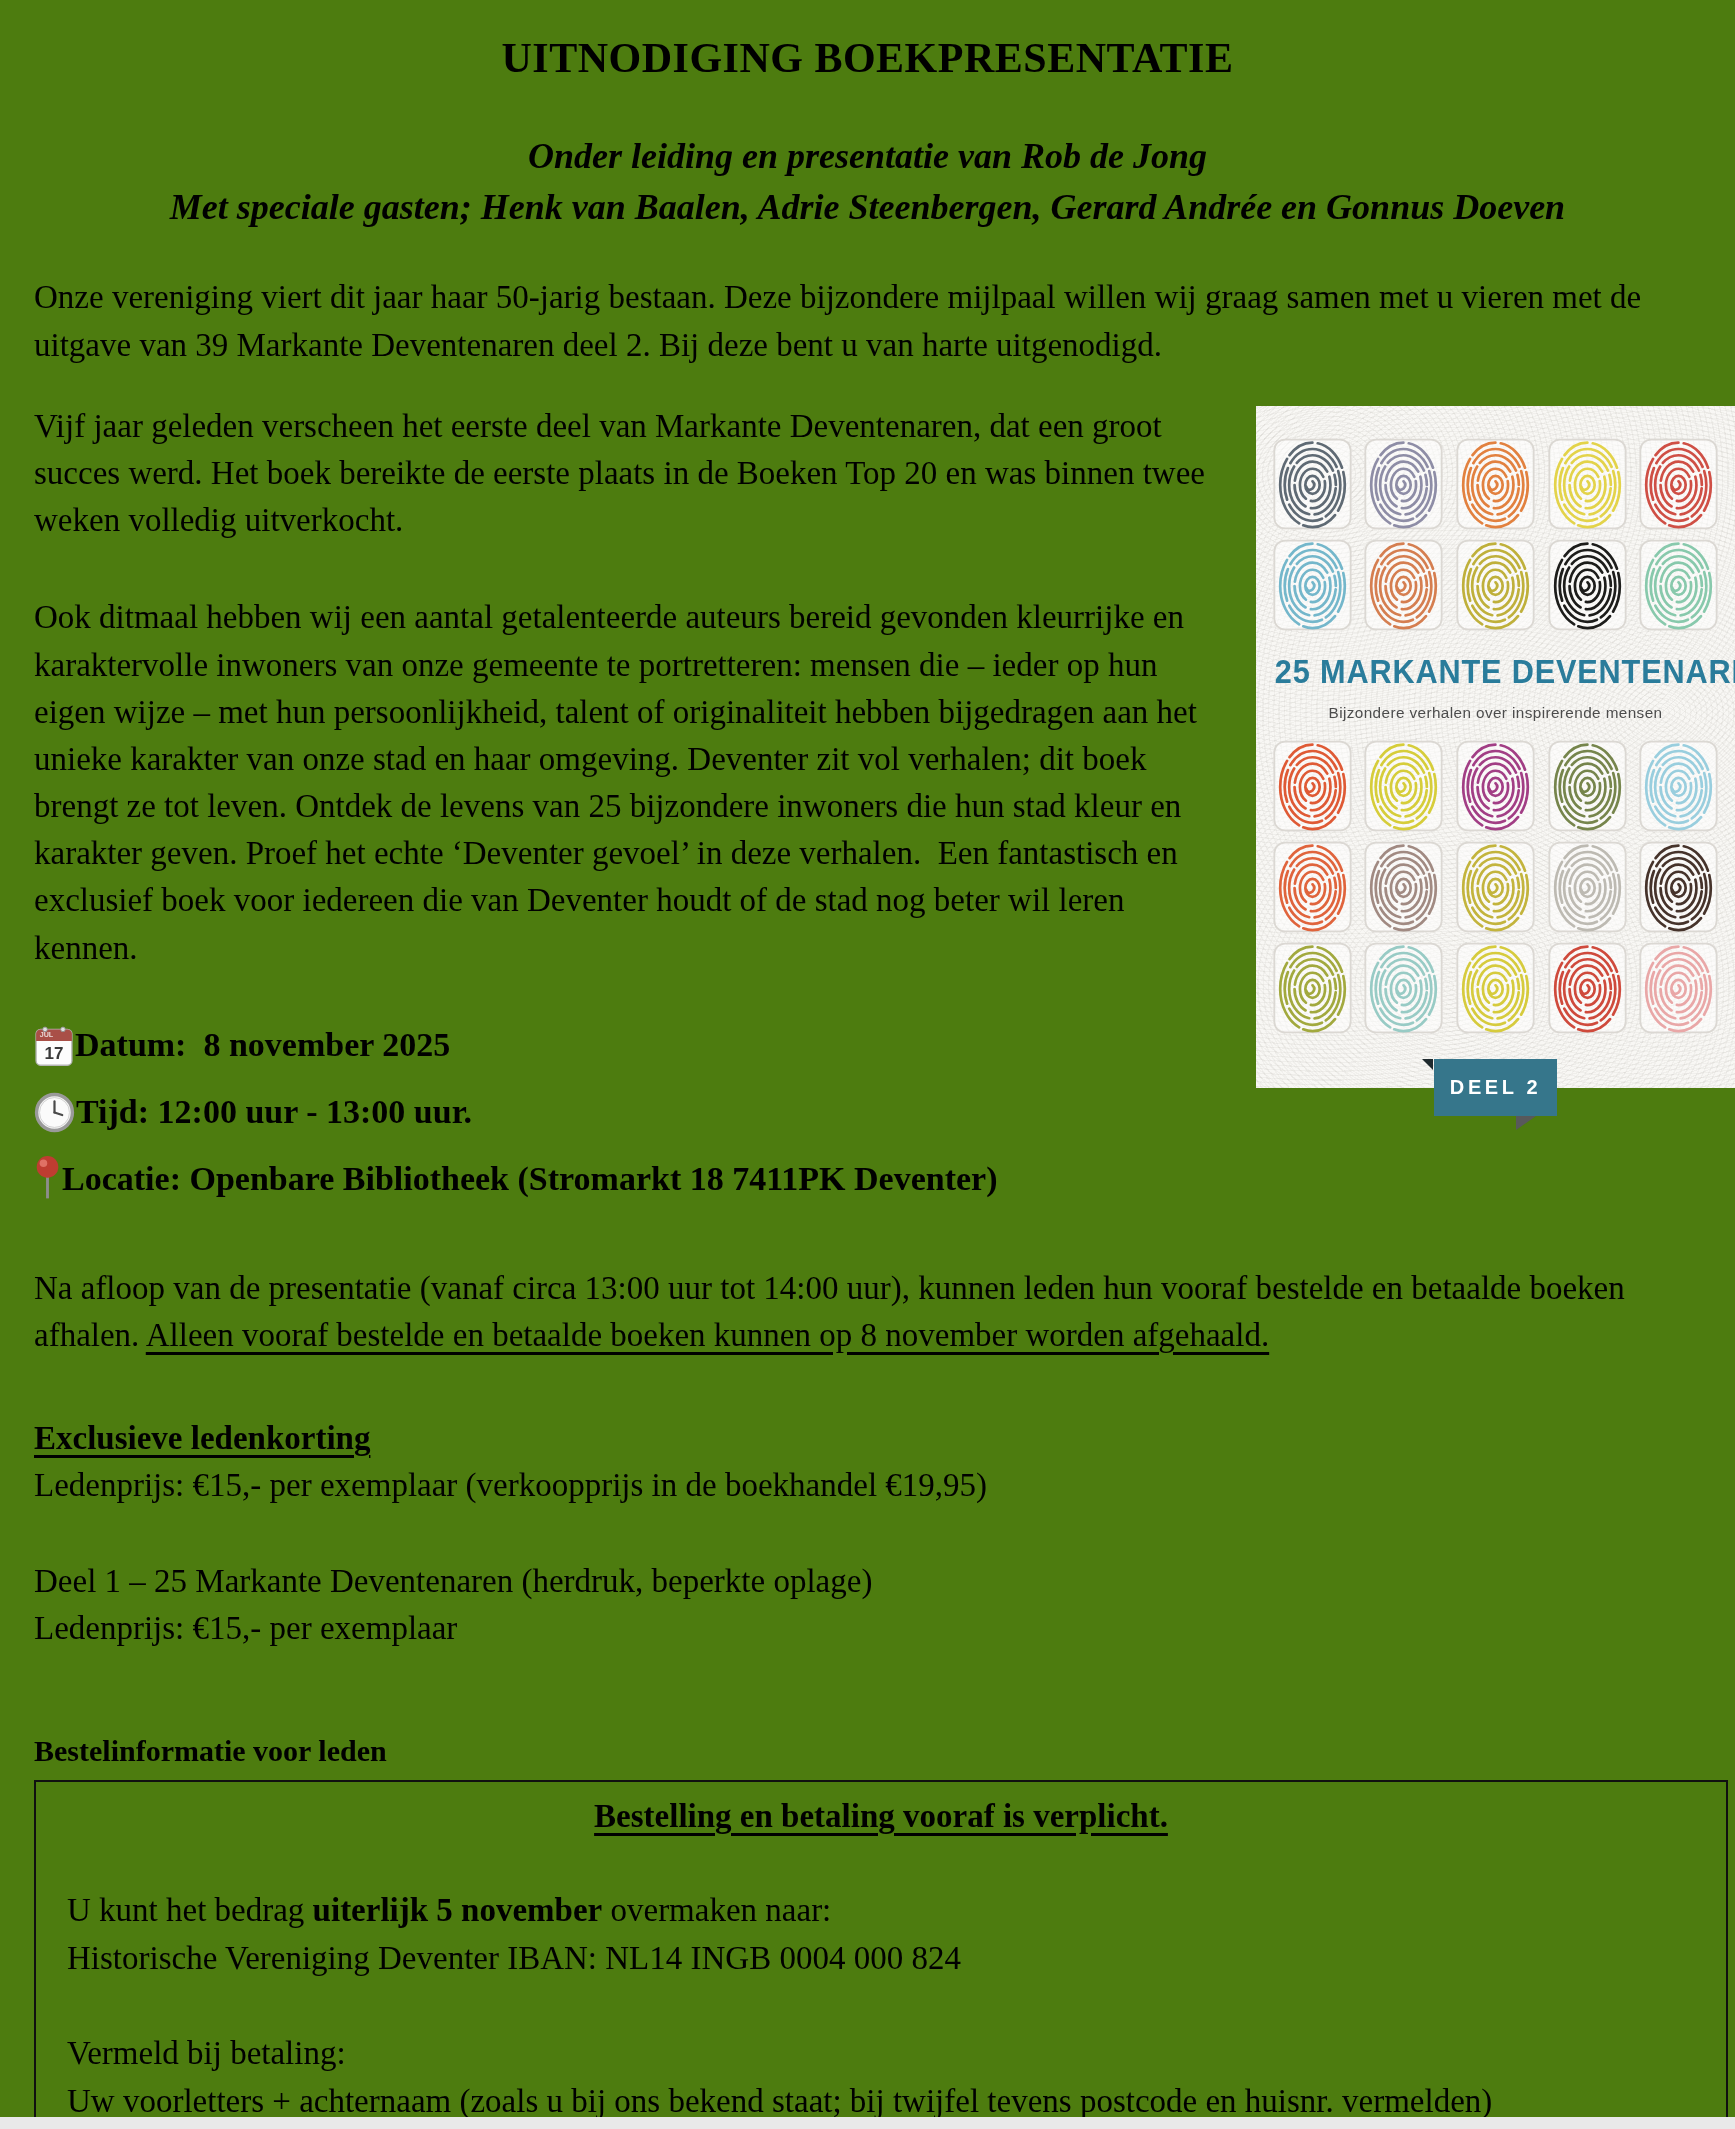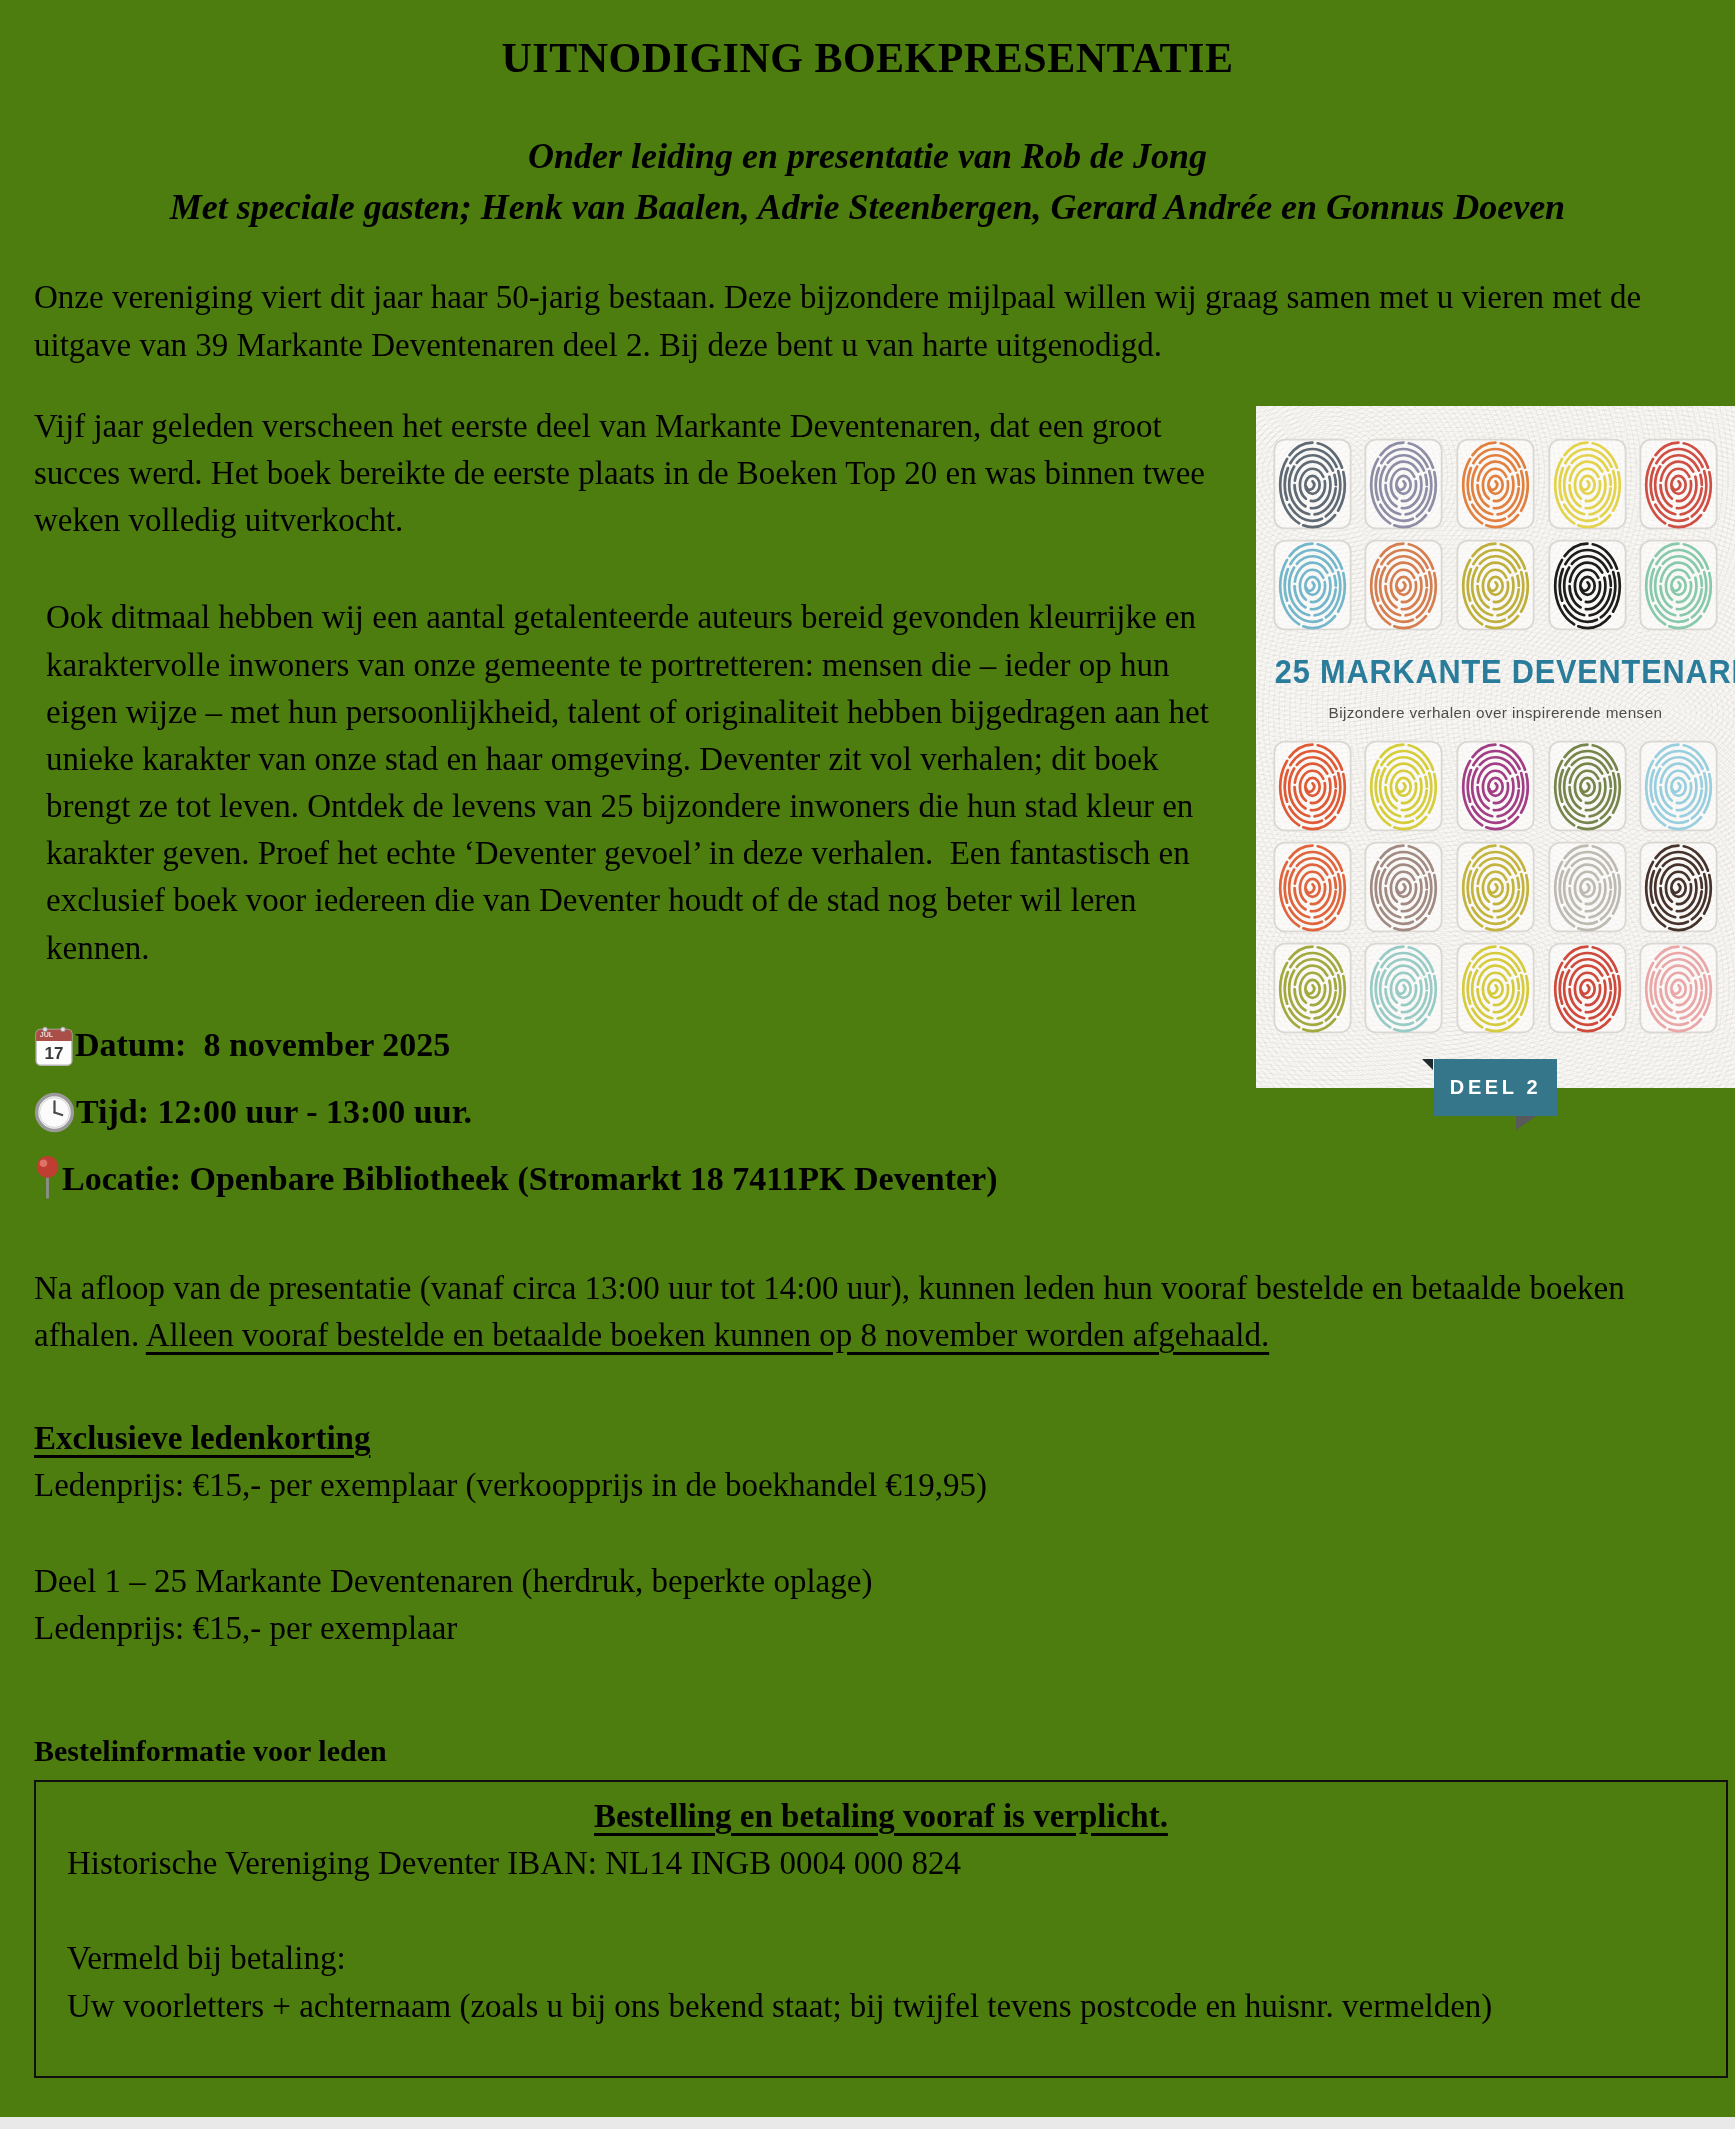--- a/index.html
+++ b/index.html
@@ -6,21 +6,21 @@
   .page{
     position:relative;width:1735px;height:2130px;background:#4d7c0f;
     font-family:"Liberation Serif",serif;color:#000;overflow:hidden;
   }
   .inner{padding:23.4px 34px 0 34px;}
   .doc-title{text-align:center;font-size:42px;font-weight:bold;letter-spacing:0.5px;margin-top:10.8px;}
   .subtitle{margin-top:49px;text-align:center;font-weight:bold;font-style:italic;font-size:36px;line-height:1.42;}
   .para{font-size:33px;line-height:1.43;white-space:pre-wrap;}
   .p-intro{margin-top:41px;max-width:1620px;}
   .p-history{margin-top:34px;}
-  .p-about{margin-top:50px;margin-left:12px;}
+  .p-about{margin-top:50px;}
   .underline{text-decoration:underline;text-decoration-thickness:2.7px;text-underline-offset:6.3px;}
 
   
   .cover{
     float:right;width:479px;height:682px;margin:3.6px -34px 23.4px 36px;
     background:
       repeating-radial-gradient(ellipse 198px 162px at 15% 10%, rgba(120,115,105,.07) 0 1.4px, transparent 1.4px 5.4px),
       repeating-radial-gradient(ellipse 234px 198px at 85% 45%, rgba(120,115,105,.06) 0 1.4px, transparent 1.4px 5.4px),
       repeating-radial-gradient(ellipse 216px 180px at 40% 85%, rgba(120,115,105,.06) 0 1.4px, transparent 1.4px 5.4px),
       #f8f7f4;
@@ -402,20 +402,21 @@
       <div class="gap-line"></div>
       <div class="line">Deel 1 – 25 Markante Deventenaren (herdruk, beperkte oplage)</div>
       <div class="line">Ledenprijs: €15,- per exemplaar</div>
 
       <div class="order-heading">Bestelinformatie voor leden</div>
 
       <div class="order-box">
         <div class="box-title">
           <span class="underline">Bestelling en betaling vooraf is verplicht.</span>
         </div>
+        <div class="box-line mt-blank"><span>U kunt het bedrag </span><b class="inlinebold">uiterlijk 5 november</b><span> overmaken naar:</span></div>
         <div class="box-line">Historische Vereniging Deventer IBAN: NL14 INGB 0004 000 824</div>
         <div class="box-line mt-blank">Vermeld bij betaling:</div>
         <div class="box-line">Uw voorletters + achternaam (zoals u bij ons bekend staat; bij twijfel tevens postcode en huisnr. vermelden)</div>
 
       </div>
 
     </div>
   </div>
 
   <div class="page-edge"></div>

